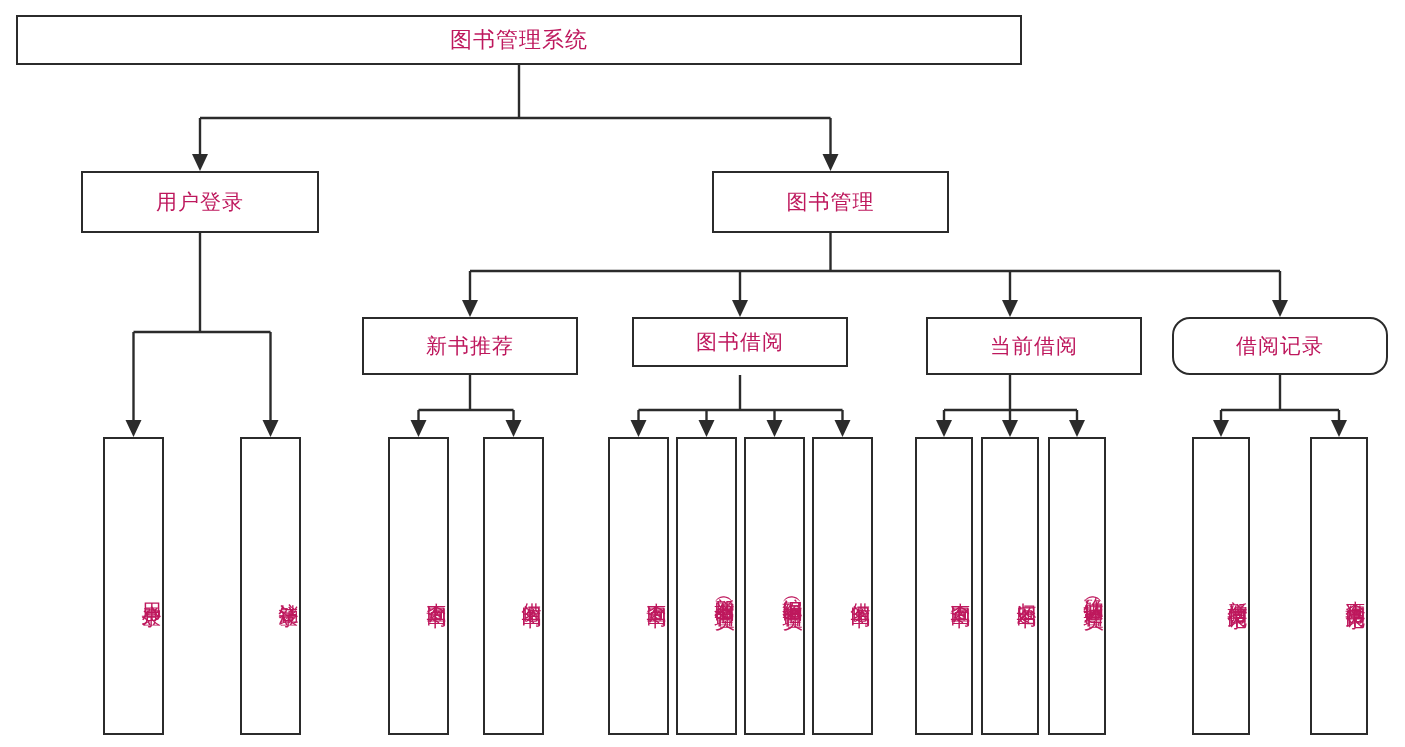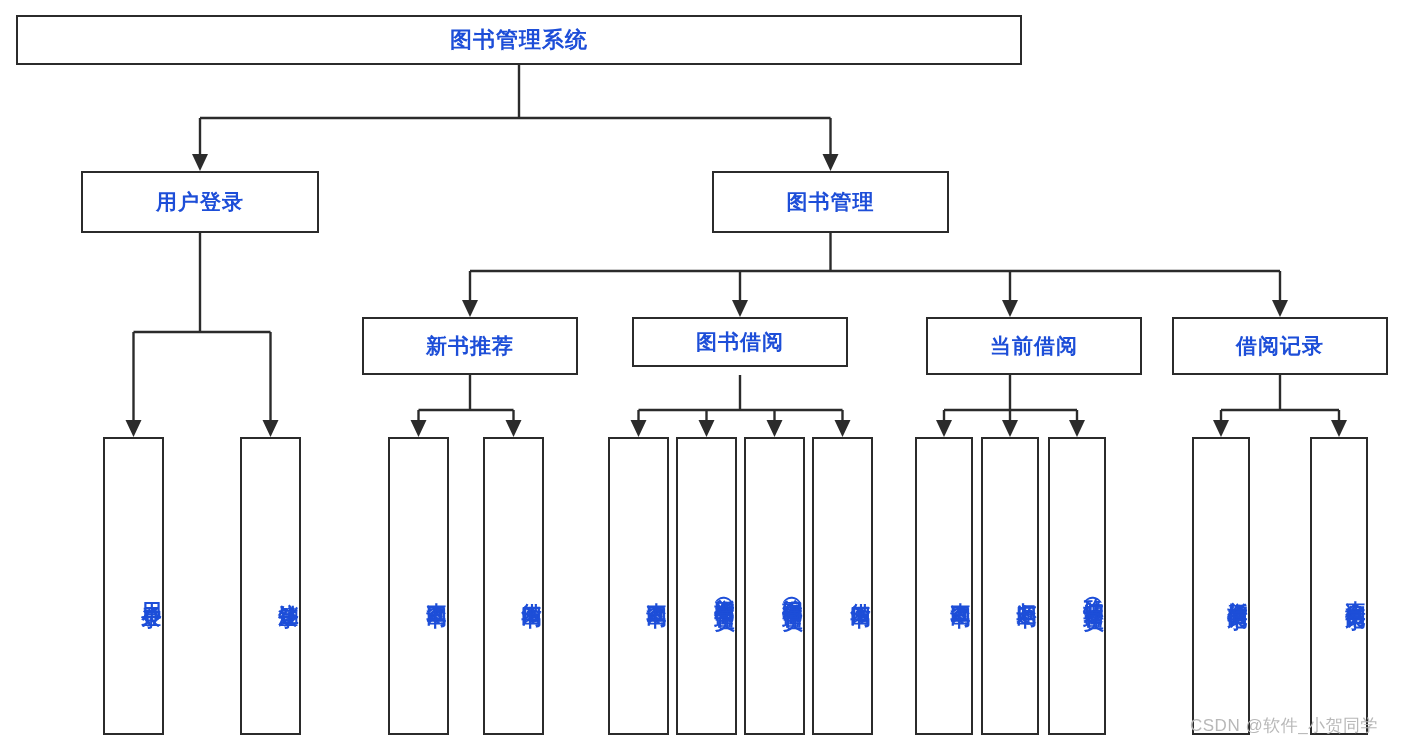--- a/index.html
+++ b/index.html
@@ -27,23 +27,22 @@
     pointer-events: none;
   }
   .node {
     position: absolute;
     box-sizing: border-box;
     border: 2px solid #2b2b2b;
     background: #ffffff;
     display: flex;
     align-items: center;
     justify-content: center;
-    color: #1d4ed8;
+    color: #be185d;
     z-index: 2;
-    font-weight: bold;
   }
   .node.h {
     font-size: 21px;
     letter-spacing: 1px;
   }
   .node.root {
     font-size: 22px;
   }
   .node.v {
     writing-mode: vertical-rl;
@@ -134,21 +133,21 @@
       </div>
       <div class="node h" style="left: 362px; top: 317px; width: 216px; height: 58px;">
         <span>新书推荐</span>
       </div>
       <div class="node h" style="left: 632px; top: 317px; width: 216px; height: 50px;">
         <span>图书借阅</span>
       </div>
       <div class="node h" style="left: 926px; top: 317px; width: 216px; height: 58px;">
         <span>当前借阅</span>
       </div>
-      <div class="node h" style="left: 1172px; top: 317px; width: 216px; height: 58px;">
+      <div class="node h" style="left: 1172px; top: 317px; width: 216px; height: 58px; border-radius: 18px;">
         <span>借阅记录</span>
       </div>
       <div class="node v" style="left: 103px; top: 437px; width: 61px; height: 298px;">
         <span>用户登录</span>
       </div>
       <div class="node v" style="left: 240px; top: 437px; width: 61px; height: 298px;">
         <span>注销登录</span>
       </div>
       <div class="node v" style="left: 388px; top: 437px; width: 61px; height: 298px;">
         <span>查询图书</span>
@@ -177,14 +176,13 @@
       <div class="node v" style="left: 1048px; top: 437px; width: 58px; height: 298px;">
         <span>确认归还（管理员）</span>
       </div>
       <div class="node v" style="left: 1192px; top: 437px; width: 58px; height: 298px;">
         <span>新增借阅记录</span>
       </div>
       <div class="node v" style="left: 1310px; top: 437px; width: 58px; height: 298px;">
         <span>查询借阅记录</span>
       </div>
     </div>
-  <div class="watermark" style="left:1190px; top:714px;">CSDN @软件_小贺同学</div>
 </div>
 
 </body></html>

